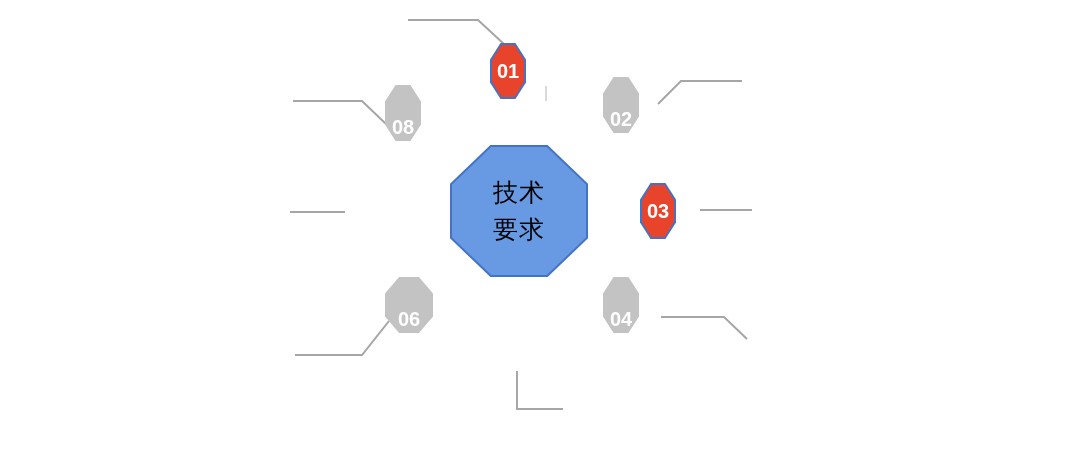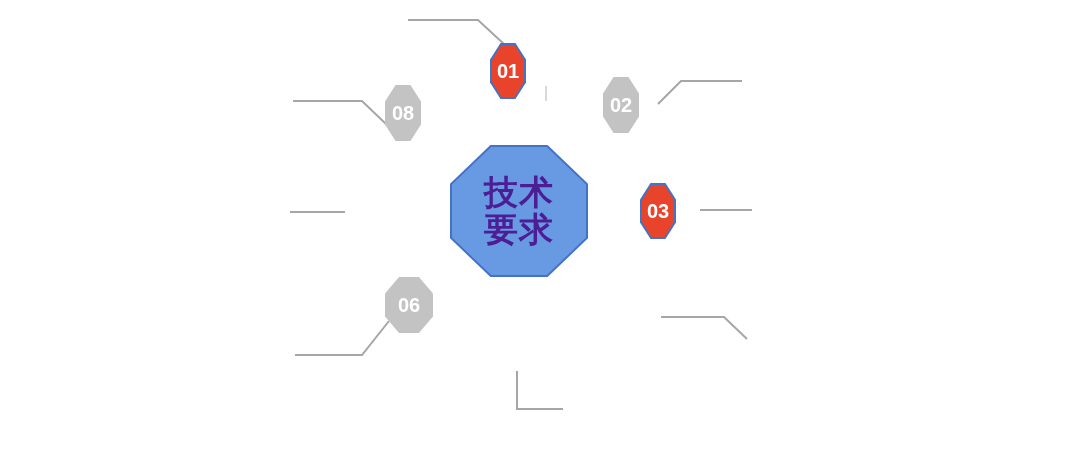--- a/index.html
+++ b/index.html
@@ -15,31 +15,31 @@
     clip-path:polygon(29.29% 0%,70.71% 0%,100% 29.29%,100% 70.71%,70.71% 100%,29.29% 100%,0% 70.71%,0% 29.29%);
   }
   .center-node{
     position:absolute;left:450px;top:145px;width:138px;height:132px;background:#4472C4;
   }
   .center-node .fill{
     position:absolute;inset:2px;background:#689AE3;
     display:flex;align-items:center;justify-content:center;text-align:center;
   }
   .center-label{
-    color:#4c1d95;font-size:34px;font-weight:700;line-height:37px;letter-spacing:1px;
+    color:#000000;font-size:25px;font-weight:400;line-height:37px;letter-spacing:1px;
   }
   .node{position:absolute;width:36px;height:56px;}
   .node .fill{
     position:absolute;inset:2px;
     display:flex;align-items:center;justify-content:center;
   }
   .node.red{background:#4472C4;}
   .node.red .fill{background:#E8432B;}
   .node.gray{background:#C3C3C3;}
-  .node.gray .fill{background:#C3C3C3;}
+  .node.gray .fill{background:#C3C3C3;align-items:flex-end;}
   .node-label{color:#FFFFFF;font-size:20px;font-weight:700;}
   .n1{left:490px;top:43px;}
   .n2{left:603px;top:77px;}
   .n3{left:640px;top:183px;}
   .n4{left:603px;top:277px;}
   .n5{left:490px;top:314px;}
   .n6{left:385px;top:277px;padding-left:12px;}
   .n7{left:347px;top:183px;}
   .n8{left:385px;top:85px;}
 </style>
@@ -80,20 +80,25 @@
       <span class="node-label">02</span>
     </div>
   </div>
 
   <div class="node red oct n3">
     <div class="fill oct">
       <span class="node-label">03</span>
     </div>
   </div>
 
+  <div class="node gray oct n4">
+    <div class="fill oct">
+      <span class="node-label">04</span>
+    </div>
+  </div>
 
 
   <div class="node gray oct n6">
     <div class="fill oct">
       <span class="node-label">06</span>
     </div>
   </div>
 
 
   <div class="node gray oct n8">

